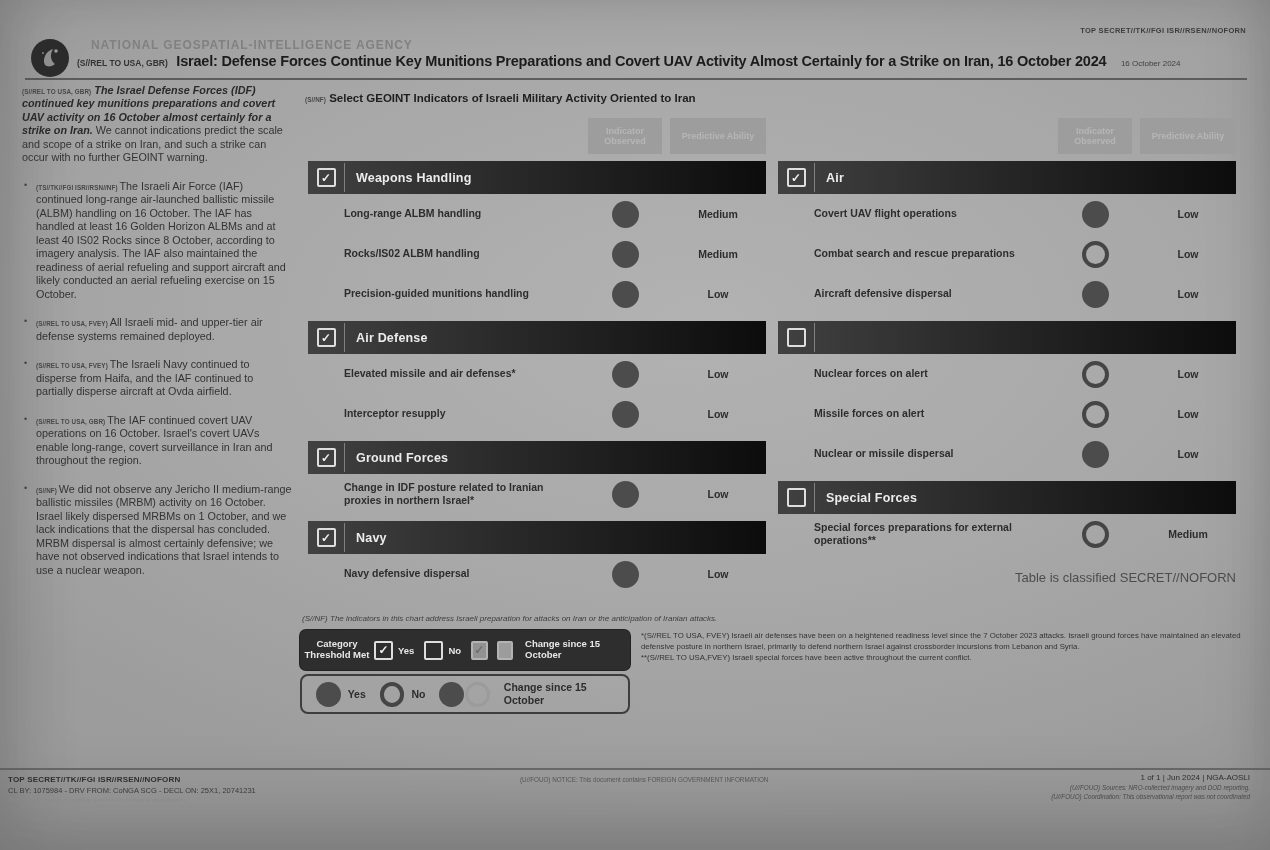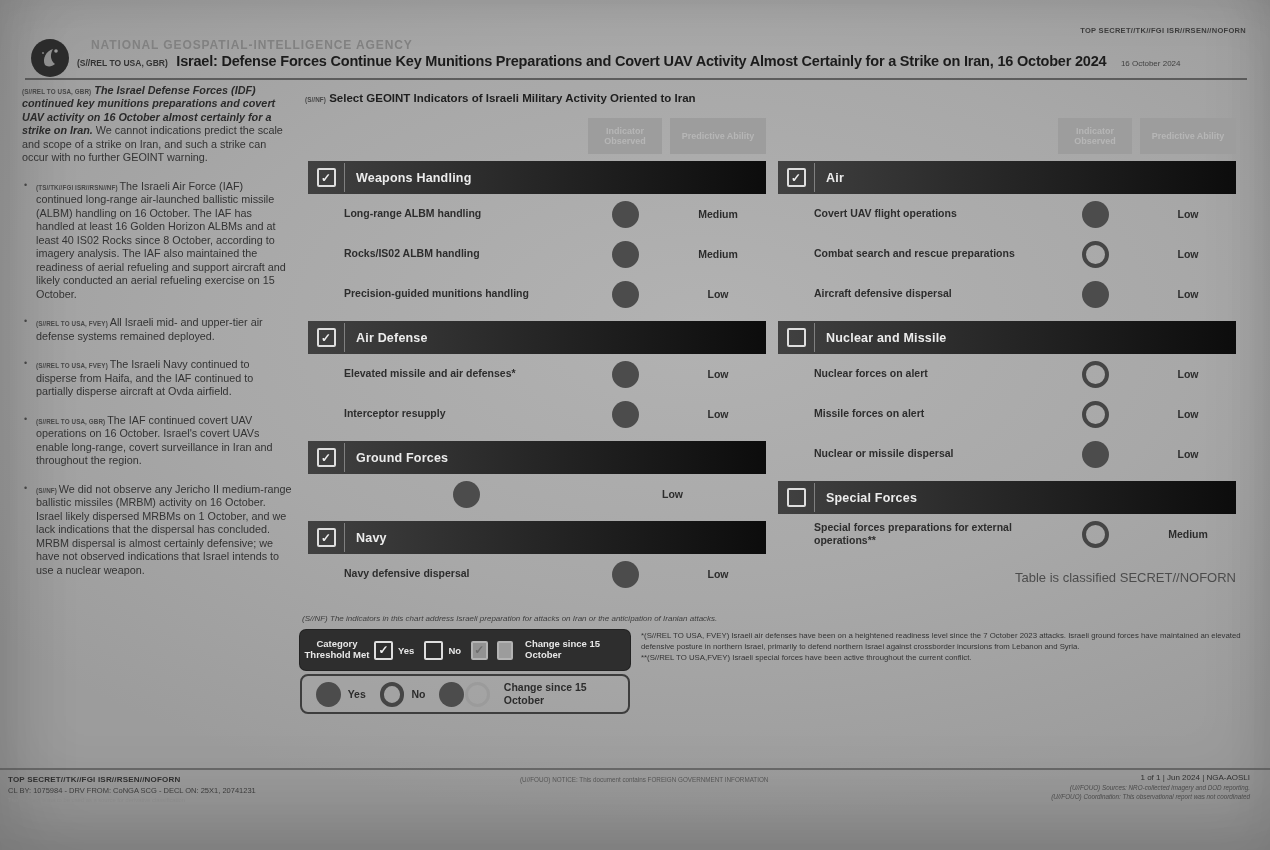--- a/index.html
+++ b/index.html
@@ -202,20 +202,21 @@
         </div>
         <div class="section">
           <div class="section-bar">
             <span class="sec-check">
               <span class="cbx">✓</span>
             </span>
             <span class="sec-divider"></span>
             <span class="sec-label">Ground Forces</span>
           </div>
           <div class="row">
+            <div class="row-label">Change in IDF posture related to Iranian proxies in northern Israel*</div>
             <div class="dot-wrap">
               <span class="dot"></span>
             </div>
             <div></div>
             <div class="rating">Low</div>
           </div>
         </div>
         <div class="section">
           <div class="section-bar">
             <span class="sec-check">
@@ -276,21 +277,20 @@
             <div></div>
             <div class="rating">Low</div>
           </div>
         </div>
         <div class="section">
           <div class="section-bar">
             <span class="sec-check">
               <span class="cbx"></span>
             </span>
             <span class="sec-divider"></span>
-            <span class="sec-label">Nuclear and Missile</span>
           </div>
           <div class="row">
             <div class="row-label">Nuclear forces on alert</div>
             <div class="dot-wrap">
               <span class="dot open"></span>
             </div>
             <div></div>
             <div class="rating">Low</div>
           </div>
           <div class="row">

